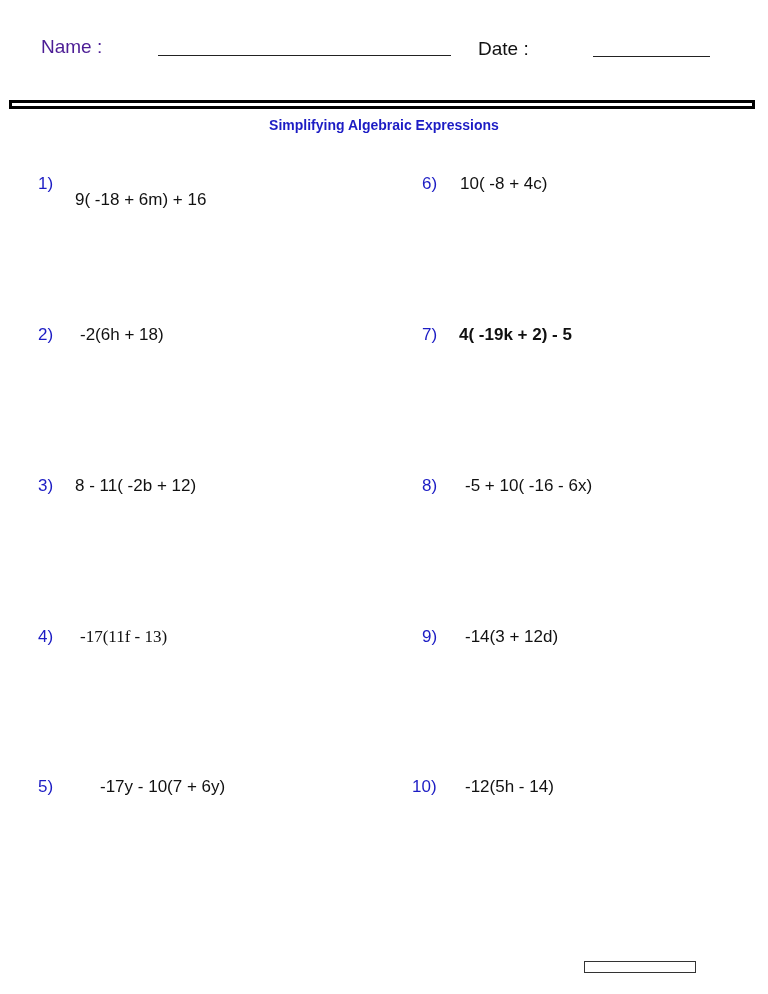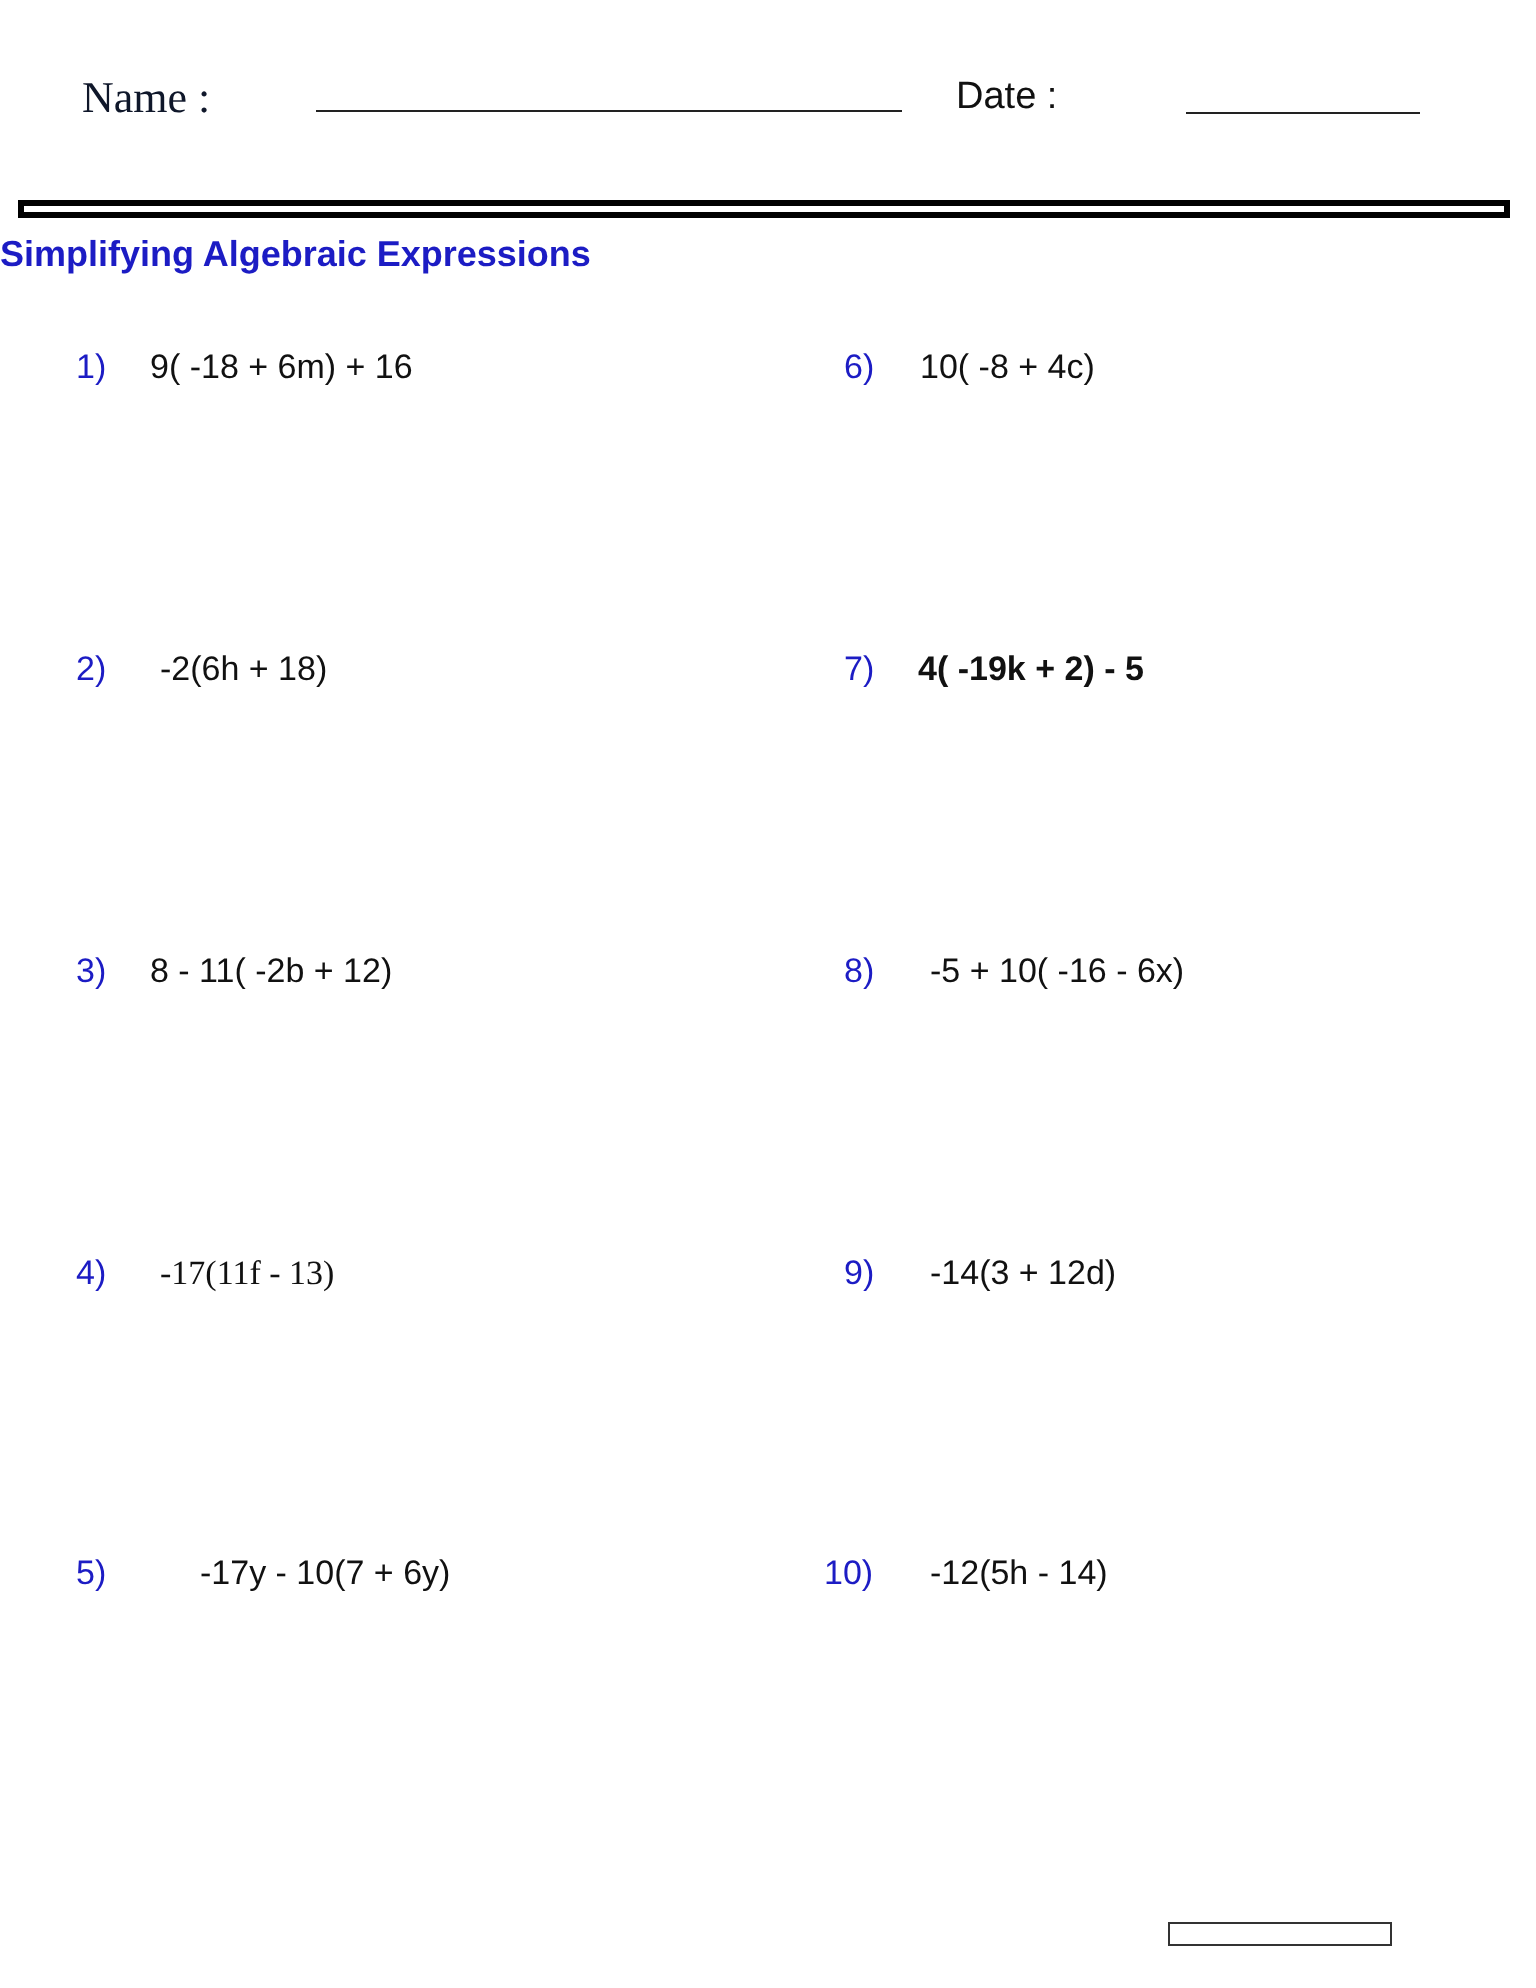--- a/index.html
+++ b/index.html
@@ -12,23 +12,22 @@
       height: 994px;
       position: relative;
       overflow: hidden;
       font-family: "Liberation Sans", sans-serif;
       color: #111111;
     }
     .name-label {
       position: absolute;
       left: 41px;
       top: 36px;
-      font-size: 22px;
-      color: #0f172a;
-      font-family: Liberation Serif, serif;
+      font-size: 19px;
+      color: #4c1d95;
     }
     .name-line {
       position: absolute;
       left: 158px;
       top: 55px;
       width: 293px;
       height: 0;
       border-bottom: 1.5px solid #222;
     }
     .date-label {
@@ -53,21 +52,22 @@
       width: 740px;
       height: 3px;
       border: 3px solid #000;
       background: #fff;
     }
     .title {
       position: absolute;
       left: 0;
       width: 768px;
       top: 117px;
-      font-size: 18px;
+      text-align: center;
+      font-size: 14px;
       font-weight: bold;
       color: #1c1cc4;
     }
     .problem {
       position: absolute;
       font-size: 17px;
       white-space: nowrap;
       height: 22px;
       line-height: 22px;
     }
@@ -99,21 +99,21 @@
 <div class="name-line"></div>
 <div class="date-label">Date :</div>
 <div class="date-line"></div>
 
 <div class="header-bar"></div>
 
 <div class="title">Simplifying Algebraic Expressions</div>
 
 <div class="problem" style="left:38px; top:173px; width:340px;">
   <span class="num">1)</span>
-  <span class="expr" style="left:37px;">9( -18 + 6m) + 16</span>
+  <span class="expr" style="left:37px;margin-top:16px;">9( -18 + 6m) + 16</span>
 </div>
 <div class="problem" style="left:38px; top:324px; width:340px;">
   <span class="num">2)</span>
   <span class="expr" style="left:42px;">-2(6h + 18)</span>
 </div>
 <div class="problem" style="left:38px; top:475px; width:340px;">
   <span class="num">3)</span>
   <span class="expr" style="left:37px;">8 - 11( -2b + 12)</span>
 </div>
 <div class="problem" style="left:38px; top:626px; width:340px;">

